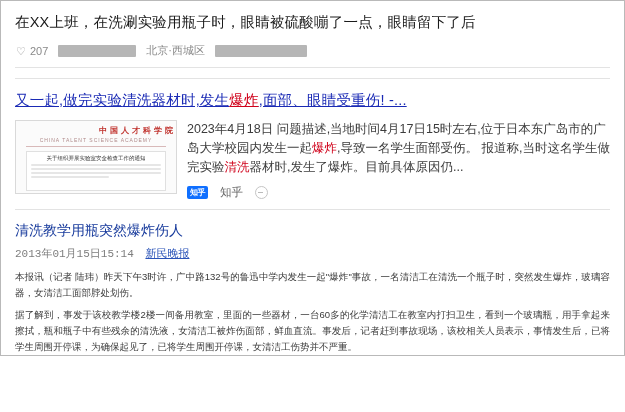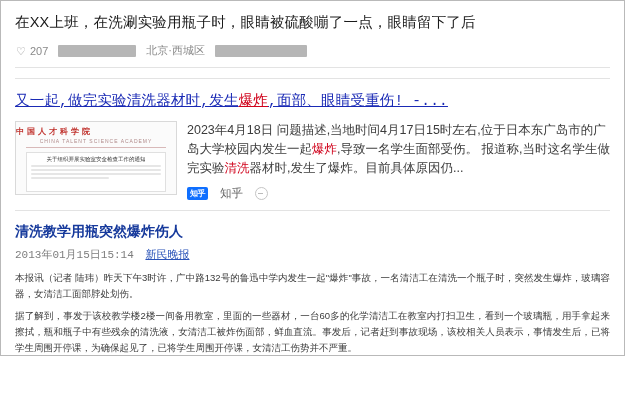--- a/index.html
+++ b/index.html
@@ -85,38 +85,38 @@
     line-height: 20px;
   }
 
   
   .z-title {
     font-size: 14.5px;
     color: #1a2ab5;
     line-height: 22px;
     letter-spacing: .2px;
   }
-  .z-title .u { text-decoration: underline; font-family: Liberation Mono, monospace; }
+  .z-title .u { text-decoration: underline; }
   .z-title .hl { color: #d0021b; }
   .z-body {
     display: flex;
     gap: 10px;
     margin-top: 9px;
   }
   .thumb {
     flex: 0 0 auto;
     width: 160px;
     height: 72px;
     border: 1px solid #d9d9d9;
     background: #fbfbfb;
     position: relative;
     overflow: hidden;
   }
   .thumb-head {
-    text-align: left;
+    text-align: right;
     font-size: 8px;
     color: #c0332e;
     letter-spacing: 3px;
     margin-top: 4px;
     font-weight: bold;
   }
   .thumb-sub {
     text-align: center;
     font-size: 5px;
     color: #b08a8a;
@@ -185,21 +185,21 @@
     position: absolute;
     left: 2px; top: 4.5px;
     width: 5px; height: 1px;
     background: #bbbbbb;
     box-shadow: 0 0 0 0 #bbb;
   }
 
   
   .n-title {
     font-size: 14px;
-    font-weight: bold;
+    font-weight: normal;
     color: #173a9c;
     line-height: 20px;
   }
   .n-meta {
     margin-top: 6px;
     font-size: 11px;
     color: #7d7d7d;
     font-family: Liberation Mono, monospace;
   }
   .n-meta .src {

